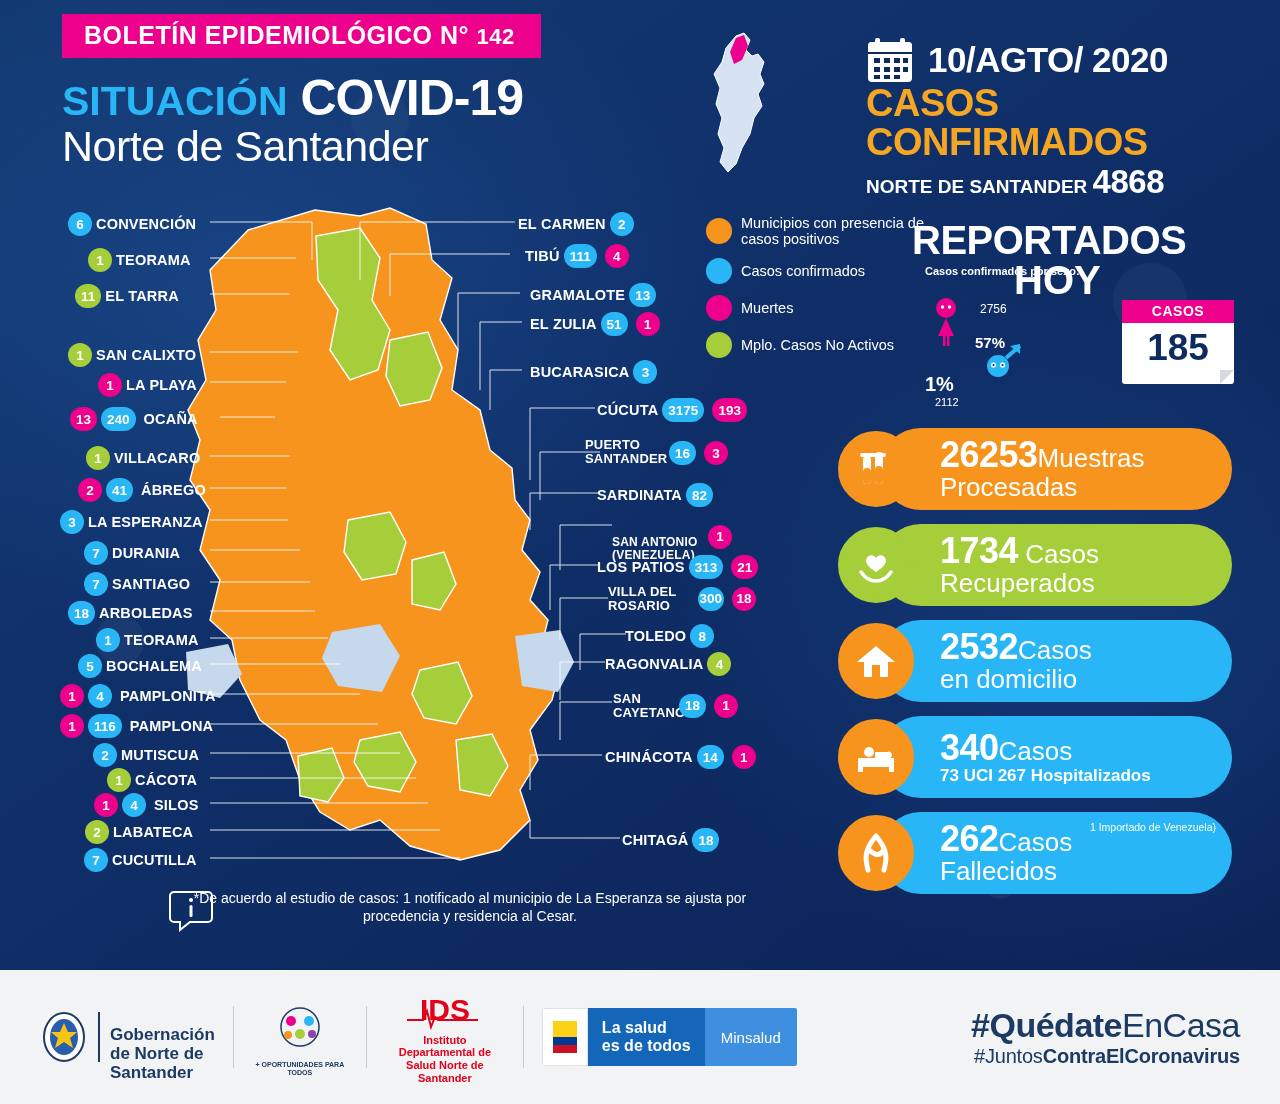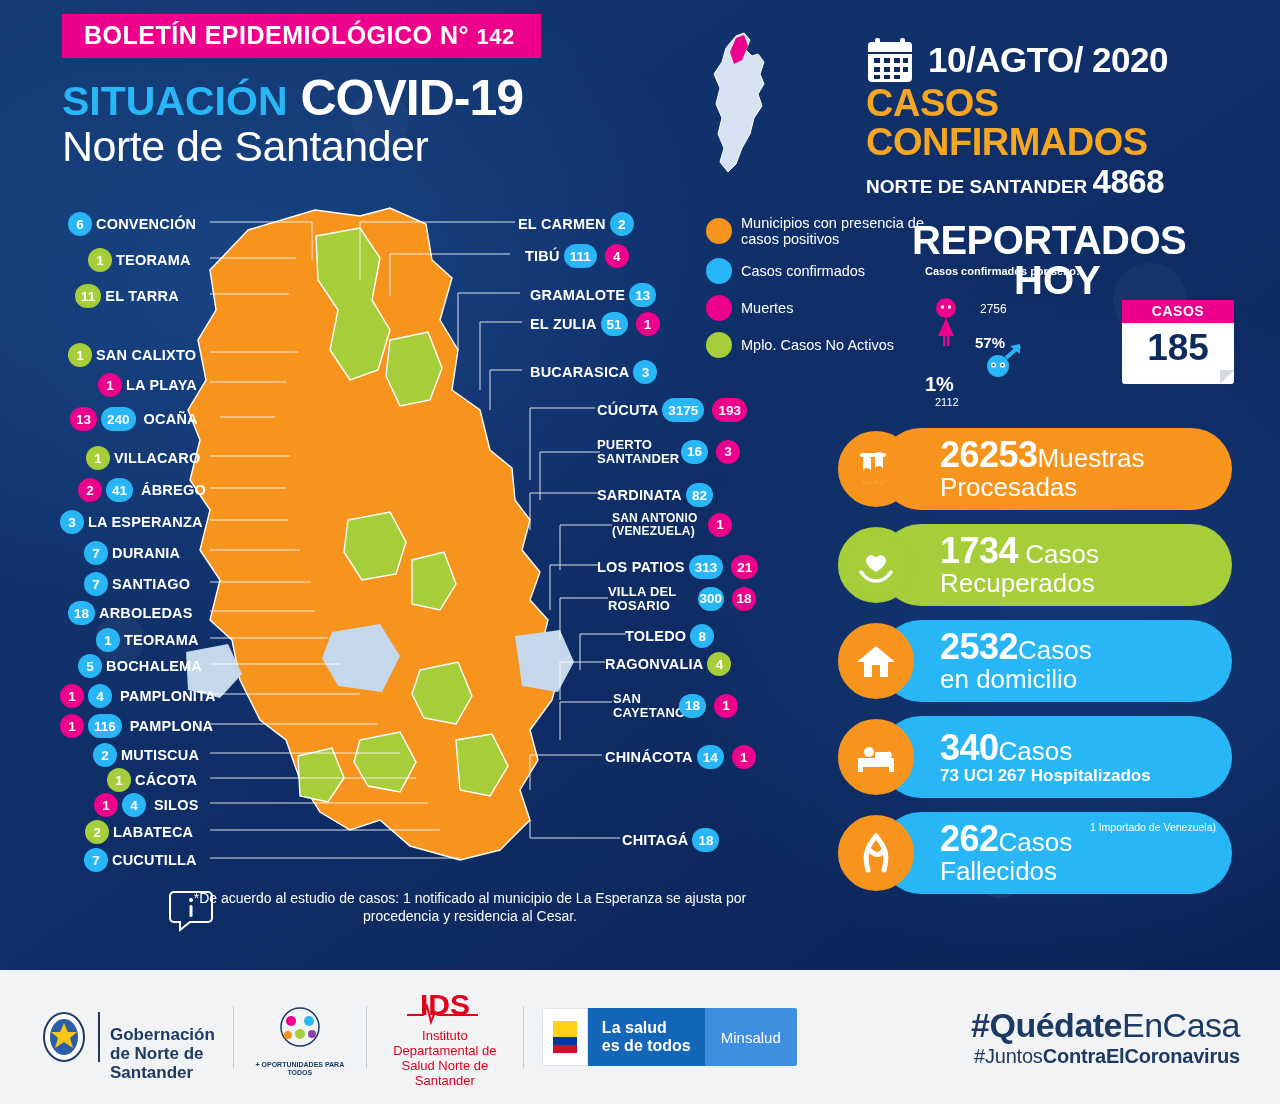--- a/index.html
+++ b/index.html
@@ -126,21 +126,21 @@
   .info-icon { position: absolute; left: 168px; top: 888px; }
 
   
   .footer {
     position: absolute; left: 0; top: 970px; width: 1280px; height: 134px;
     background: #f2f3f5;
   }
   .footer-inner { display: flex; align-items: center; height: 134px; padding: 0 40px; }
   .f-sep { width: 1px; height: 62px; background: #c8ccd2; margin: 0 18px;}
   .gob-text { color: #1d3a63; font-size: 17px; font-weight: bold; line-height: 1.12; margin-top: 33px;}
-  .ids-text { color: #e2001a; font-size: 13px; font-weight: normal; text-align:center; line-height:1.15;}
+  .ids-text { color: #e2001a; font-size: 11px; font-weight: bold; text-align:center; line-height:1.15;}
   .mas-text { color:#1d3a63; font-size: 7px; font-weight: bold; text-align:center; line-height: 1.1;}
   .minsalud { display:flex; height: 58px; border-radius:2px; overflow:hidden;}
   .ms-flag { width: 46px; background: #fff; display:flex; align-items:center; justify-content:center; border:1px solid #dfe2e6;}
   .ms-blue { background:#1466b8; color:#fff; font-weight:bold; font-size:16px; display:flex; align-items:center; padding: 0 14px; line-height:1.1;}
   .ms-light { background:#3e8fe0; color:#fff; font-size:15px; display:flex; align-items:center; padding: 12px 16px;}
   .hashtags { margin-left: auto; text-align: right; }
   .h1x { color:#1d3a63; font-size: 34px; font-weight: bold; letter-spacing:-0.5px;}
   .h1x .lite { font-weight: normal; }
   .h2x { color:#1d3a63; font-size: 20px; font-weight: bold; letter-spacing:-0.2px;}
   .h2x .lite { font-weight: normal;}
@@ -521,31 +521,31 @@
     </div>
     <div class="mun" style="left:470px; top:160px;">
       <span class="name">BUCARASICA</span>
       <span class="bubble b-blue gap4">3</span>
     </div>
     <div class="mun" style="left:537px; top:198px;">
       <span class="name">CÚCUTA</span>
       <span class="bubble b-blue gap4">3175</span>
       <span class="bubble b-pink gap4">193</span>
     </div>
-    <div class="mun" style="left:537px; top:238px;">
+    <div class="mun" style="left:525px; top:238px;align-items:flex-end;">
       <span class="name small" style="max-width:80px;white-space:normal;">PUERTO SANTANDER</span>
       <span class="bubble b-blue gap4">16</span>
       <span class="bubble b-pink gap4">3</span>
     </div>
     <div class="mun" style="left:537px; top:283px;">
       <span class="name">SARDINATA</span>
       <span class="bubble b-blue gap4">82</span>
     </div>
     <div class="mun" style="left:552px; top:312px;">
-      <span class="name small" style="font-size:12px;white-space:normal;max-width:92px;">SAN ANTONIO (VENEZUELA)</span>
+      <span class="name small" style="font-size:12px;white-space:normal;max-width:92px;margin-top:24px;">SAN ANTONIO (VENEZUELA)</span>
       <span class="bubble b-pink gap4">1</span>
     </div>
     <div class="mun" style="left:537px; top:355px;">
       <span class="name">LOS PATIOS</span>
       <span class="bubble b-blue gap4">313</span>
       <span class="bubble b-pink gap4">21</span>
     </div>
     <div class="mun" style="left:548px; top:385px;">
       <span class="name small" style="white-space:normal;max-width:86px;">VILLA DEL ROSARIO</span>
       <span class="bubble b-blue gap4">300</span>

